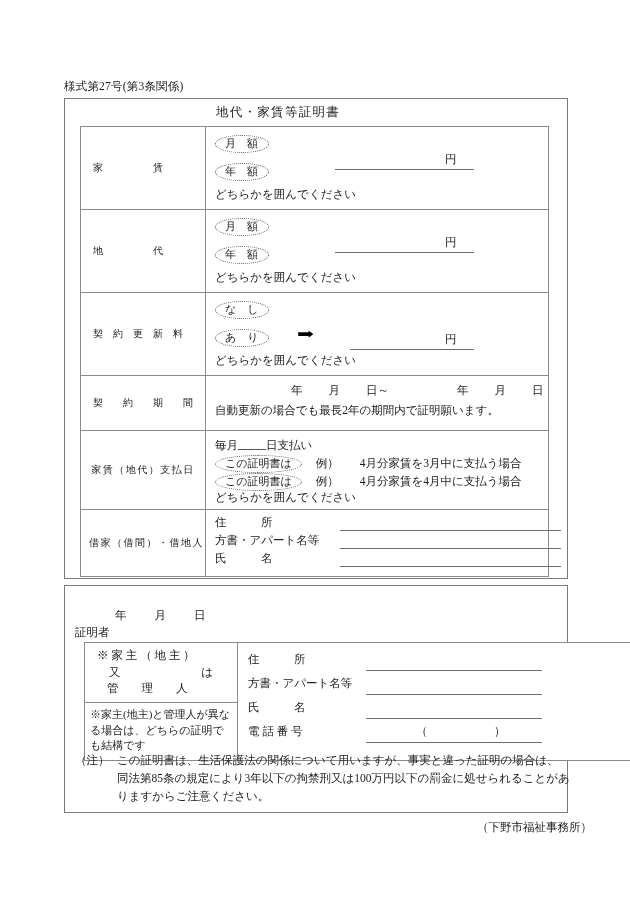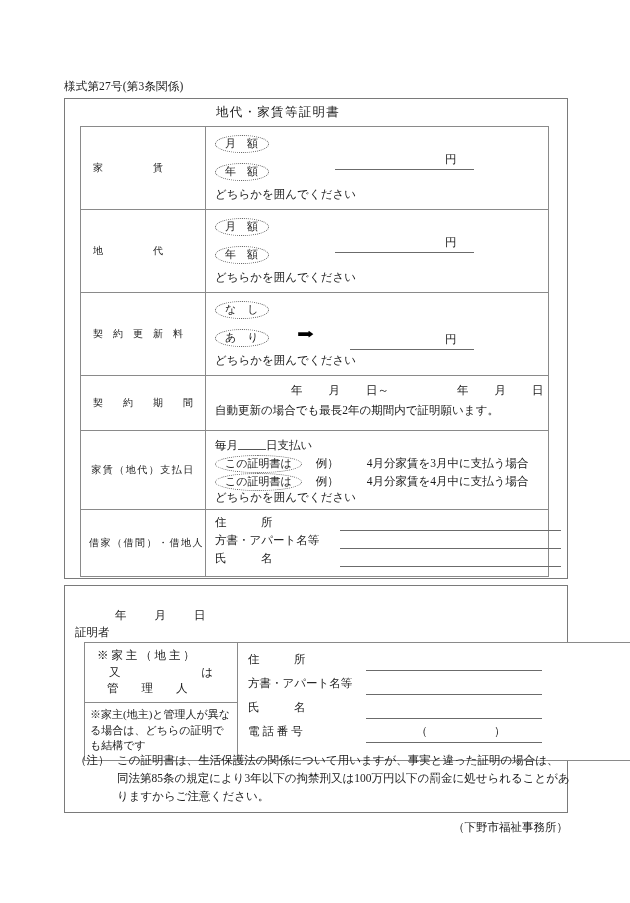--- a/index.html
+++ b/index.html
@@ -176,21 +176,21 @@
   .blank-u {
     display: inline-block;
     width: 28px;
     border-bottom: 1px solid #555;
     height: 12px;
     vertical-align: -1px;
   }
   .pay-opt-a { position: absolute; left: 0; top: 19px; white-space: nowrap; }
   .pay-opt-b { position: absolute; left: 0; top: 37px; white-space: nowrap; }
   .pay-ex { margin-left: 14px; }
-  .pay-ex2 { margin-left: 28px; }
+  .pay-ex2 { margin-left: 21px; }
   .pay-note { position: absolute; left: 0; top: 54px; white-space: nowrap; }
 
   
   .tenant-block { position: relative; height: 56px; font-size: 11.5px; }
   .t-row { position: relative; height: 18px; }
   .t-key { position: absolute; left: 0; top: 0; white-space: nowrap; }
   .t-rule {
     position: absolute;
     left: 125px;
     width: 221px;
@@ -288,20 +288,21 @@
   .note-indent { padding-left: 42px; }
 
   
   .office {
     position: absolute;
     left: 0;
     top: 820px;
     width: 568px;
     text-align: right;
     font-size: 11.5px;
+    padding-left: 24px;
   }
 </style>
 </head>
 <body>
 
 <div class="page">
 
   <div class="form-no">様式第27号(第3条関係)</div>
 
   <div class="outer-box" id="upper-outer"></div>

